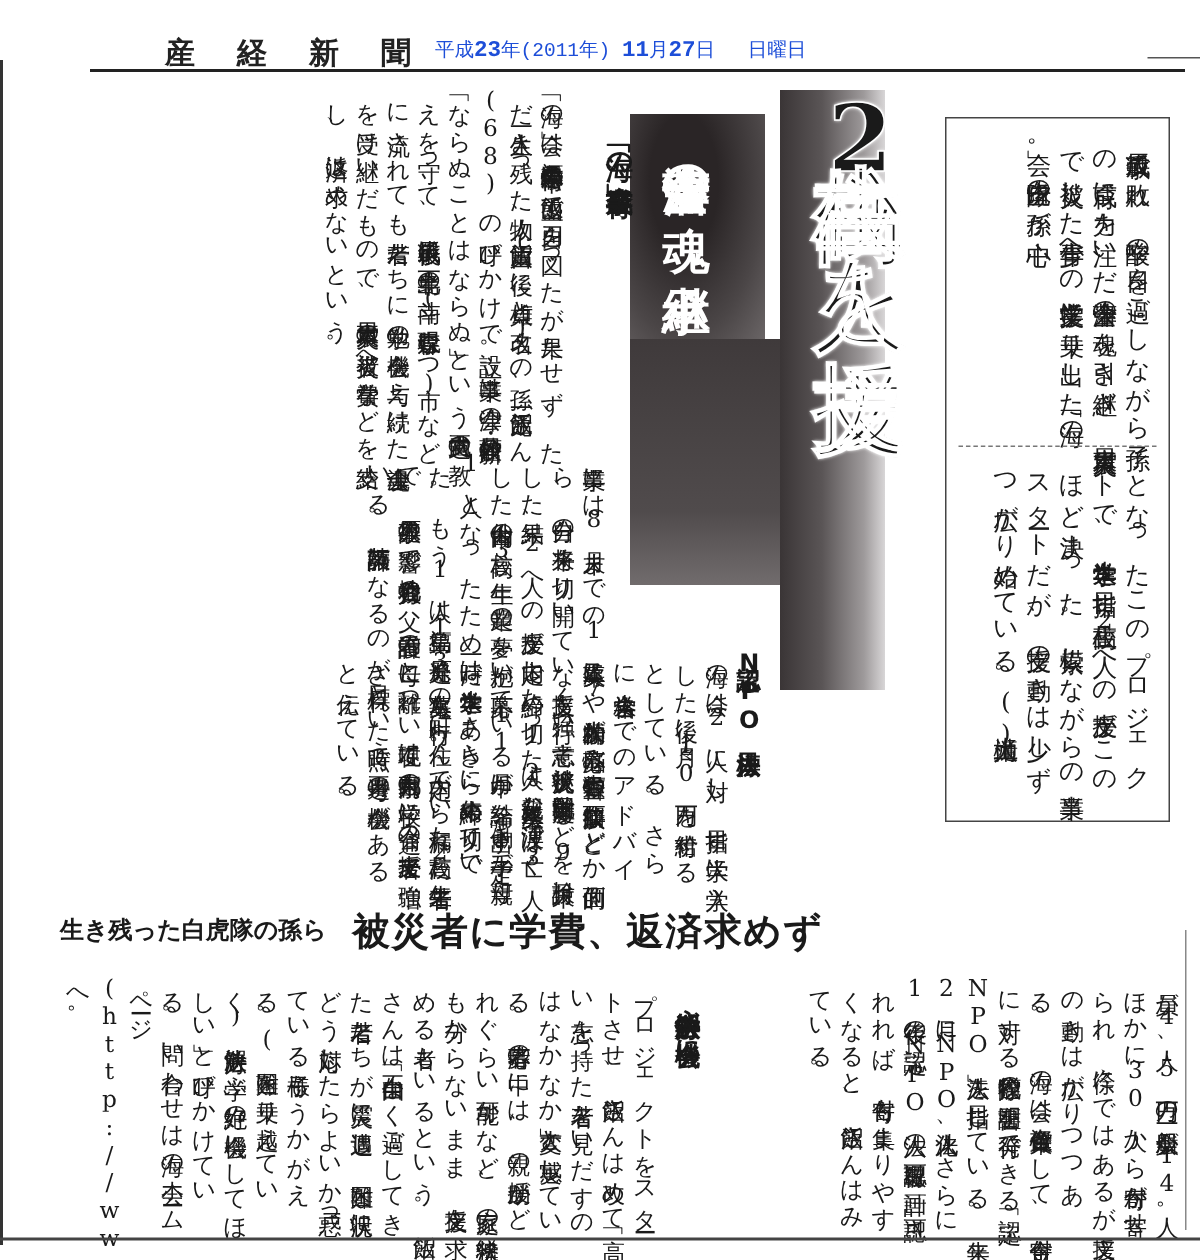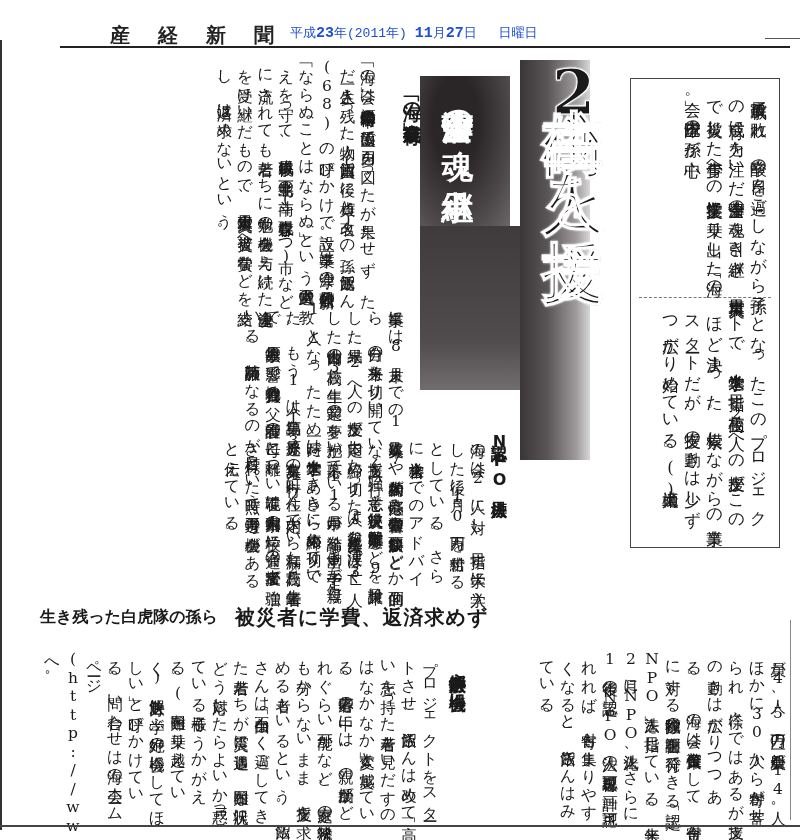--- a/index.html
+++ b/index.html
@@ -99,21 +99,21 @@
 
   .banner {
     position: absolute; left: 40px; top: 604px; width: 740px; height: 36px;
     white-space: nowrap;
   }
   .banner .lead-banner {
     font-family: "DejaVu Sans", sans-serif; font-weight: bold; font-size: 16px;
     vertical-align: middle;
   }
   .banner .main-banner {
-    font-family: "DejaVu Serif", serif; font-weight: bold; font-size: 20px;
+    font-family: "DejaVu Serif", serif; font-weight: bold; font-size: 25px;
     margin-left: 12px; vertical-align: middle; letter-spacing: 1px;
   }
 
   .bottom-rule {
     position: absolute; left: 0; top: 825px; width: 800px; height: 2px; background: #444;
   }
   .left-edge {
     position: absolute; left: 0; top: 40px; width: 2px; height: 790px; background: #333;
   }
   .right-edge {

